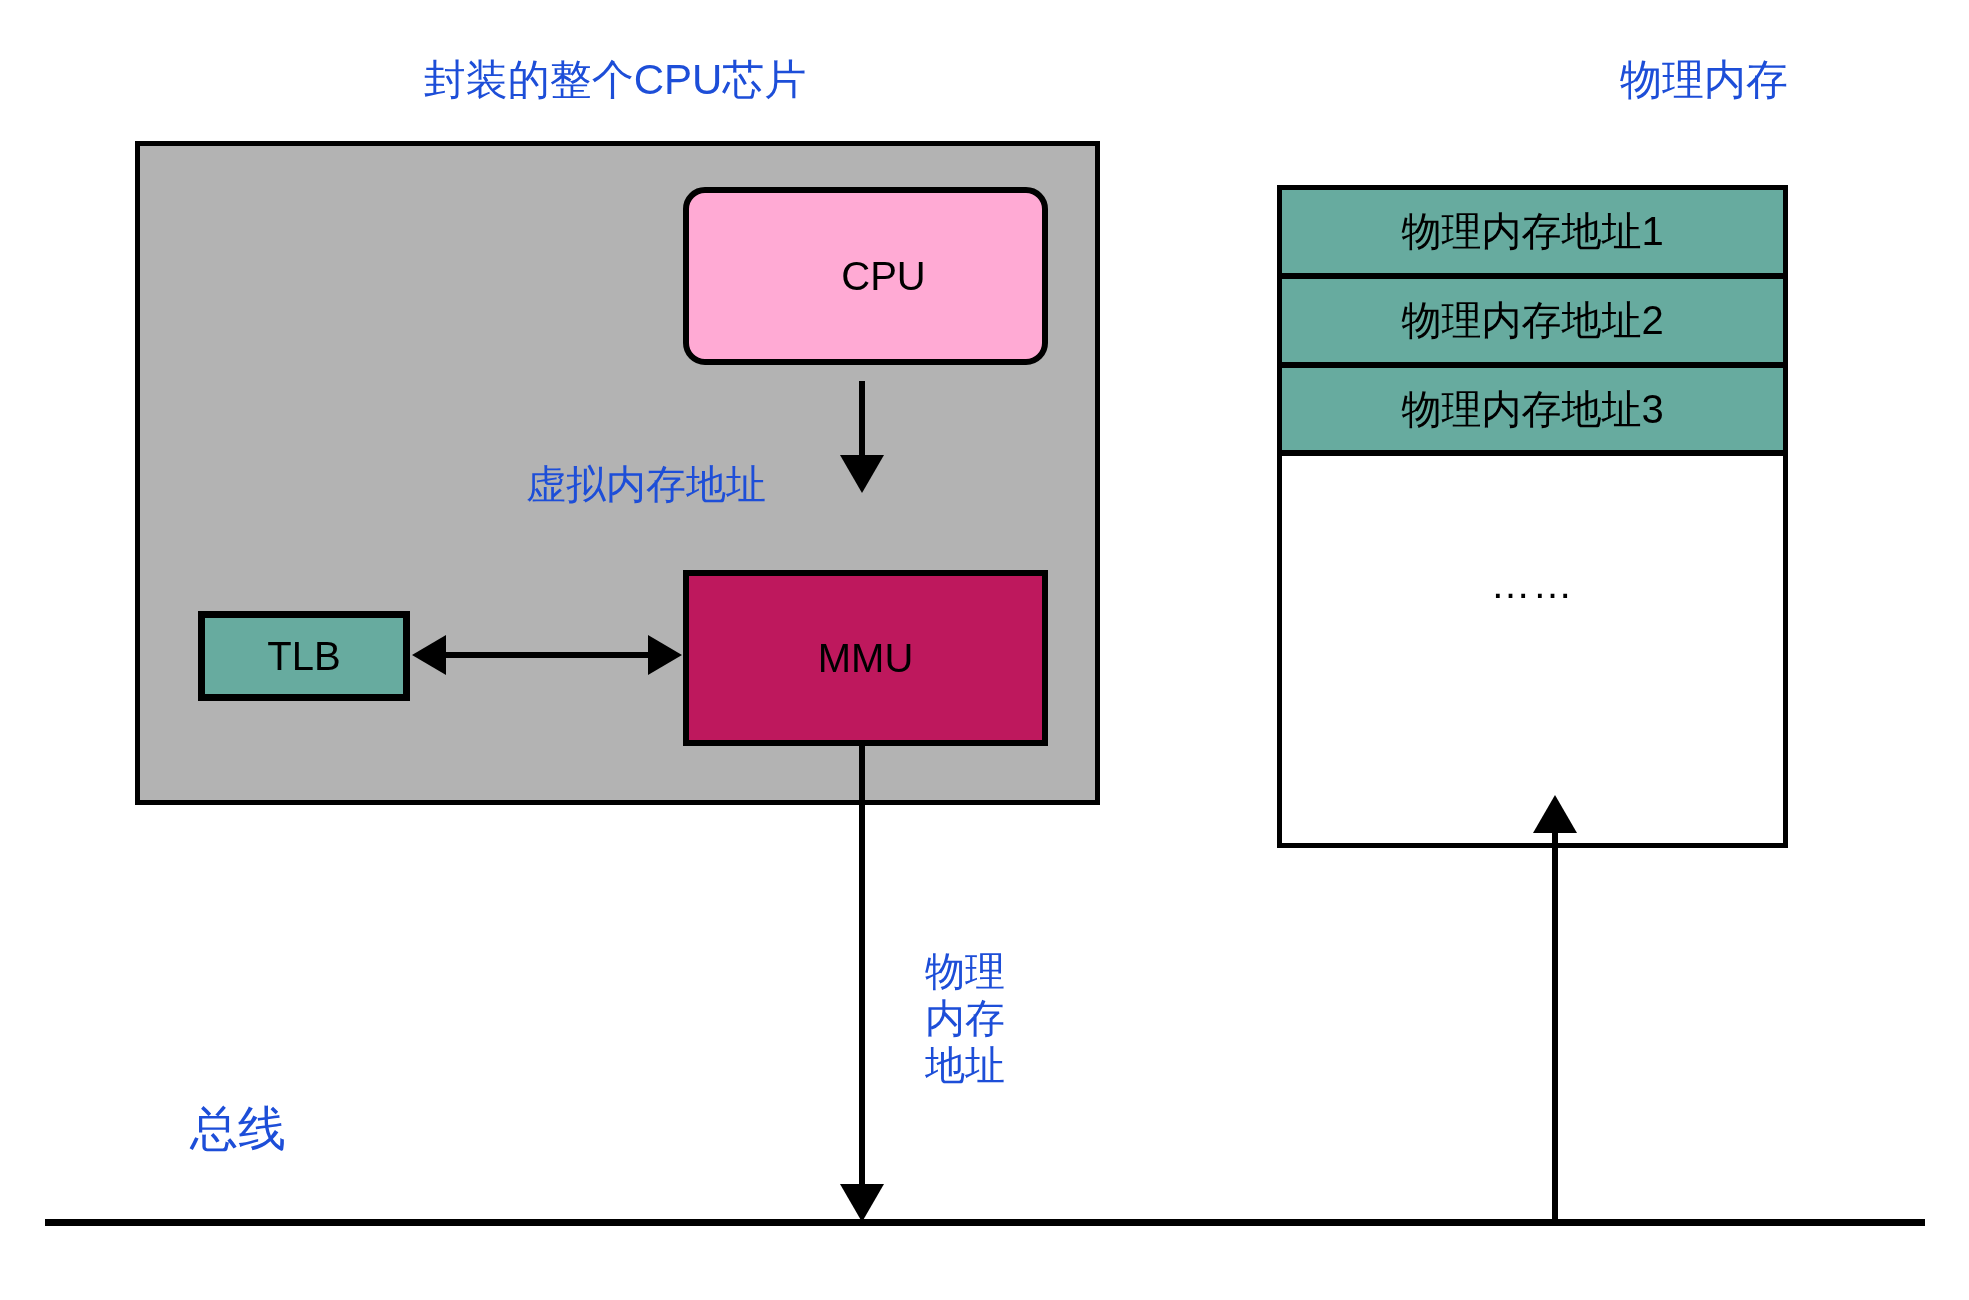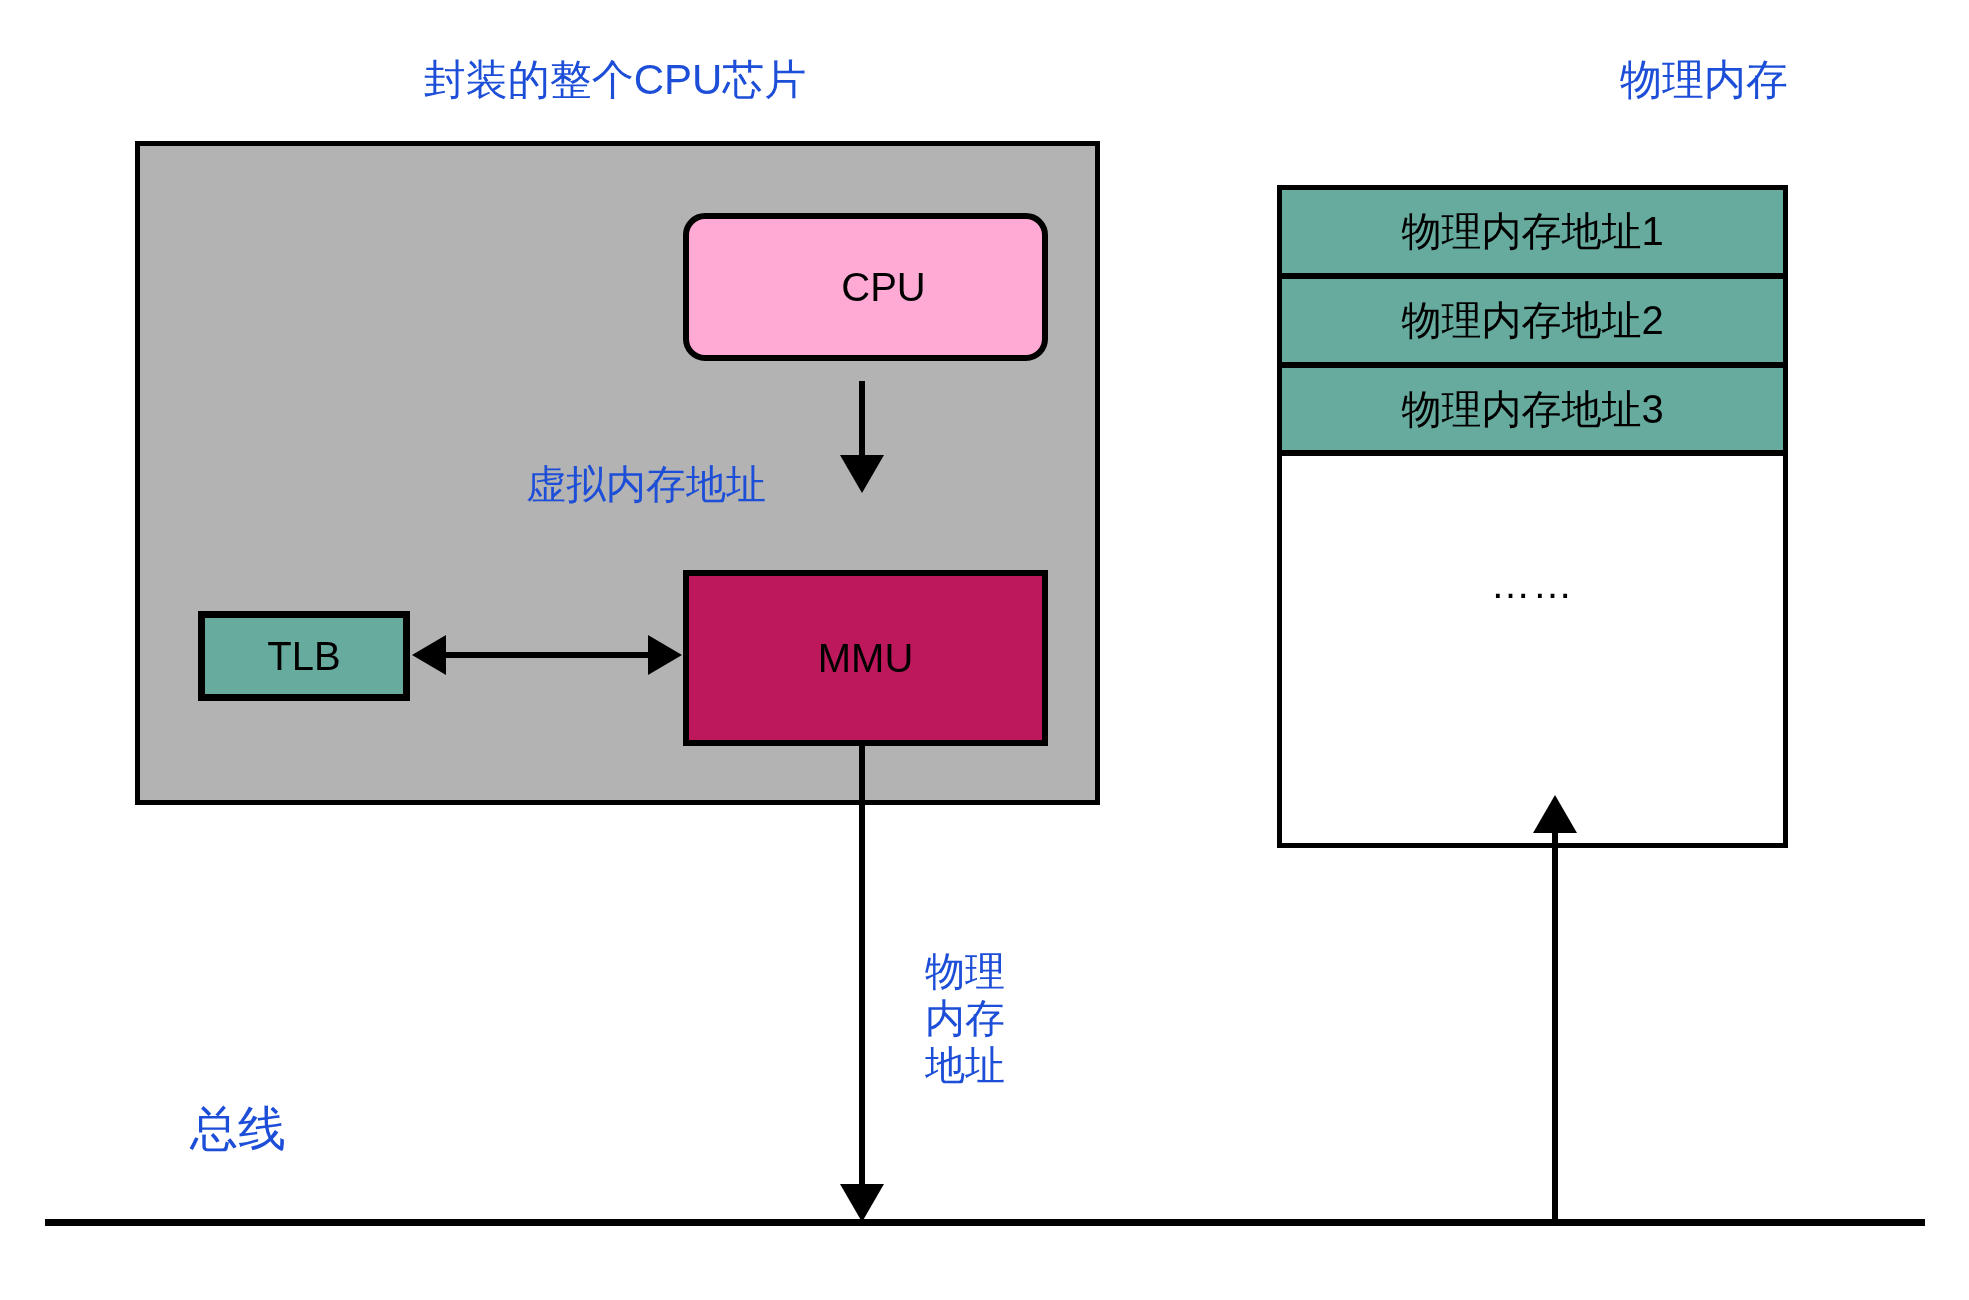--- a/index.html
+++ b/index.html
@@ -14,21 +14,21 @@
   
   #cpu-package{
     position:absolute;left:135px;top:141px;width:965px;height:664px;
     background:#B3B3B3;border:5px solid #000;box-sizing:border-box;
   }
 
   
   .box{position:absolute;box-sizing:border-box;border:6px solid #000;
        display:flex;align-items:center;justify-content:center;
        font-size:40px;color:#000;}
-  #cpu-box{left:683px;top:213px;width:365px;height:148px;background:#FFAAD4;border-radius:22px;padding-left:36px;}
+  #cpu-box{left:683px;top:187px;width:365px;height:178px;background:#FFAAD4;border-radius:22px;padding-left:36px;}
   #mmu-box{left:683px;top:570px;width:365px;height:176px;background:#be185d;}
   #tlb-box{left:198px;top:611px;width:212px;height:90px;background:#67AB9F;border-width:7px;}
 
   
   #memory-box{
     position:absolute;left:1277px;top:142px;width:511px;height:663px;
     border:5px solid #000;box-sizing:border-box;background:#ffffff;margin-top:43px;
   }
   .mem-row{
     position:absolute;left:0;width:100%;background:#67AB9F;

